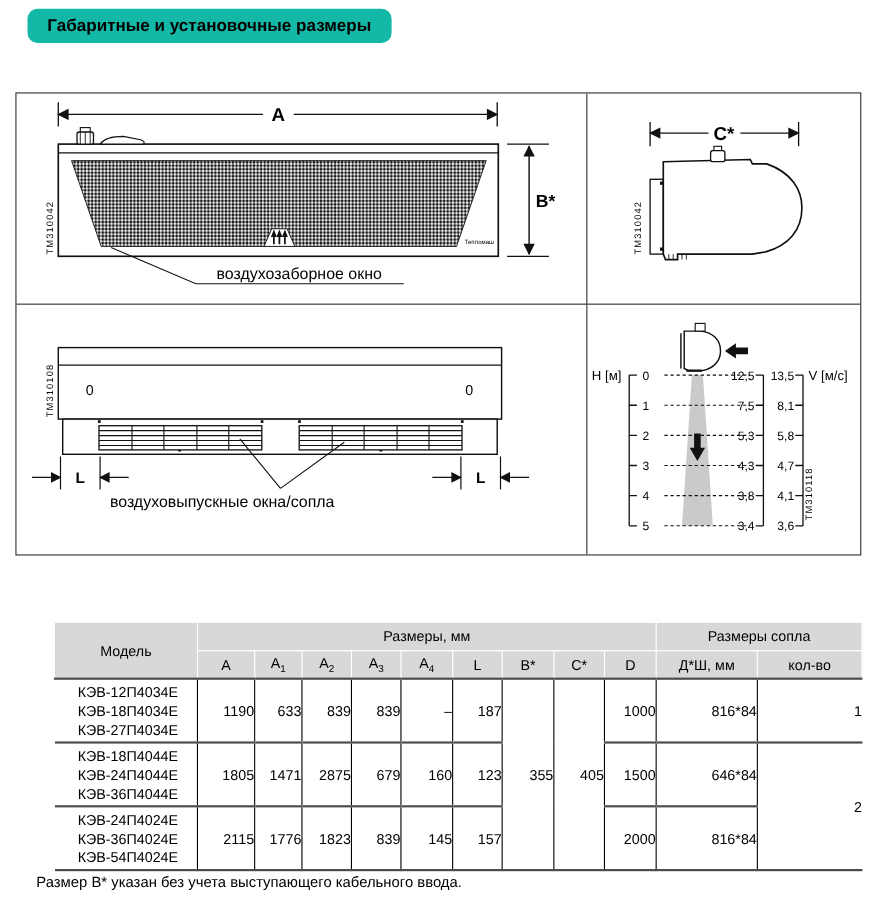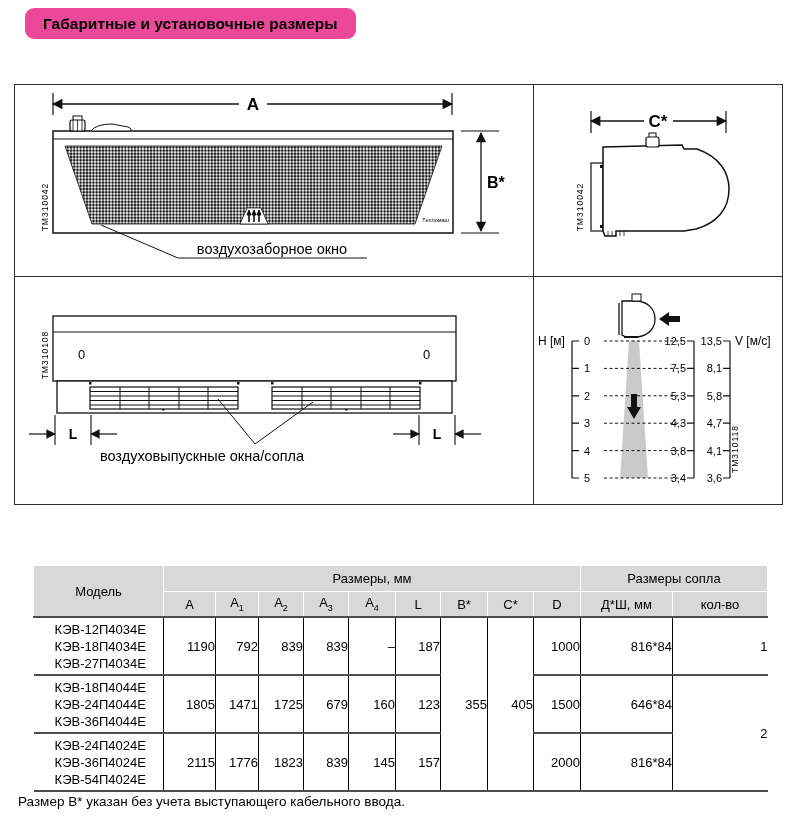--- a/index.html
+++ b/index.html
@@ -2,21 +2,21 @@
 <html><head>
 <meta charset="utf-8">
 <style>
   html,body{margin:0;padding:0;}
   body{
     width:796px;height:837px;position:relative;background:#ffffff;
     font-family:"Liberation Sans", sans-serif;color:#000;
   }
   .title-badge{
     position:absolute;left:25px;top:8px;height:31px;line-height:31px;
-    background:#ec4899;border-radius:9px;padding:0 18px;
+    background:#14b8a6;border-radius:9px;padding:0 18px;
     font-size:15.5px;font-weight:bold;white-space:nowrap;
   }
   .figure-box{
     position:absolute;left:14px;top:84px;width:767px;height:419px;
     border:1.5px solid #2e2e2e;display:grid;
     grid-template-columns:519px 1fr;grid-template-rows:192px 1fr;
   }
   .fcell{position:relative;overflow:hidden;}
   .fcell.br{border-right:1.5px solid #2e2e2e;}
   .fcell.bb{border-bottom:1.5px solid #2e2e2e;}
@@ -35,22 +35,22 @@
   .dim-table thead tr.h2 th{height:24px;}
   .dim-table sub{font-size:9px;}
   .dim-table tbody tr{height:58px;}
   .dim-table tbody td{
     border-left:1.2px solid #000;text-align:right;padding:0;vertical-align:middle;
   }
   .dim-table tbody td.model{
     border-left:none;text-align:center;padding-left:4px;line-height:17px;
   }
   .dim-table tbody tr td{border-top:2px solid #4d4d4d;}
-  .dim-table{border-bottom:2px solid #4d4d4d;}
-  .notes{position:absolute;left:18px;top:793px;font-size:13.5px;line-height:17px;}
+  .dim-table{border-bottom:2px solid #4d4d4d;margin-left:16px;}
+  .notes{position:absolute;left:33px;top:793px;font-size:13.5px;line-height:17px;}
 </style>
 </head>
 <body>
 
 <div class="title-badge">Габаритные и установочные размеры</div>
 
 <div class="figure-box">
 
   <div class="fcell br bb">
     <svg width="519" height="190" viewBox="0 0 519 190">
@@ -268,40 +268,40 @@
     </tr>
   </thead>
   <tbody>
     <tr>
       <td class="model">
         <div>КЭВ-12П4034Е</div>
         <div>КЭВ-18П4034Е</div>
         <div>КЭВ-27П4034Е</div>
       </td>
       <td>1190</td>
-      <td>792</td>
+      <td>633</td>
       <td>839</td>
       <td>839</td>
       <td>–</td>
       <td>187</td>
       <td rowspan="3">355</td>
       <td rowspan="3">405</td>
       <td>1000</td>
       <td>816*84</td>
       <td>1</td>
     </tr>
     <tr>
       <td class="model">
         <div>КЭВ-18П4044Е</div>
         <div>КЭВ-24П4044Е</div>
         <div>КЭВ-36П4044Е</div>
       </td>
       <td>1805</td>
       <td>1471</td>
-      <td>1725</td>
+      <td>2875</td>
       <td>679</td>
       <td>160</td>
       <td>123</td>
       <td>1500</td>
       <td>646*84</td>
       <td rowspan="2">2</td>
     </tr>
     <tr>
       <td class="model">
         <div>КЭВ-24П4024Е</div>

